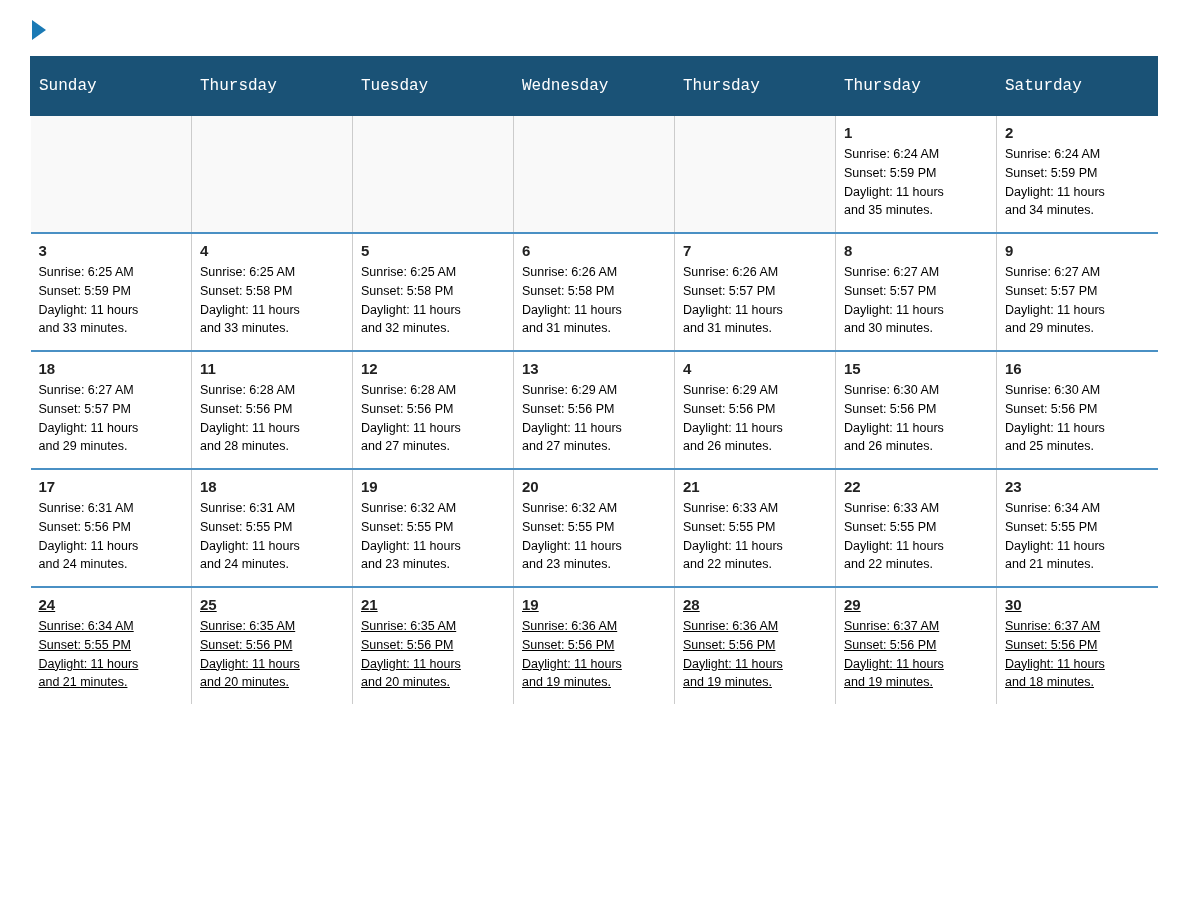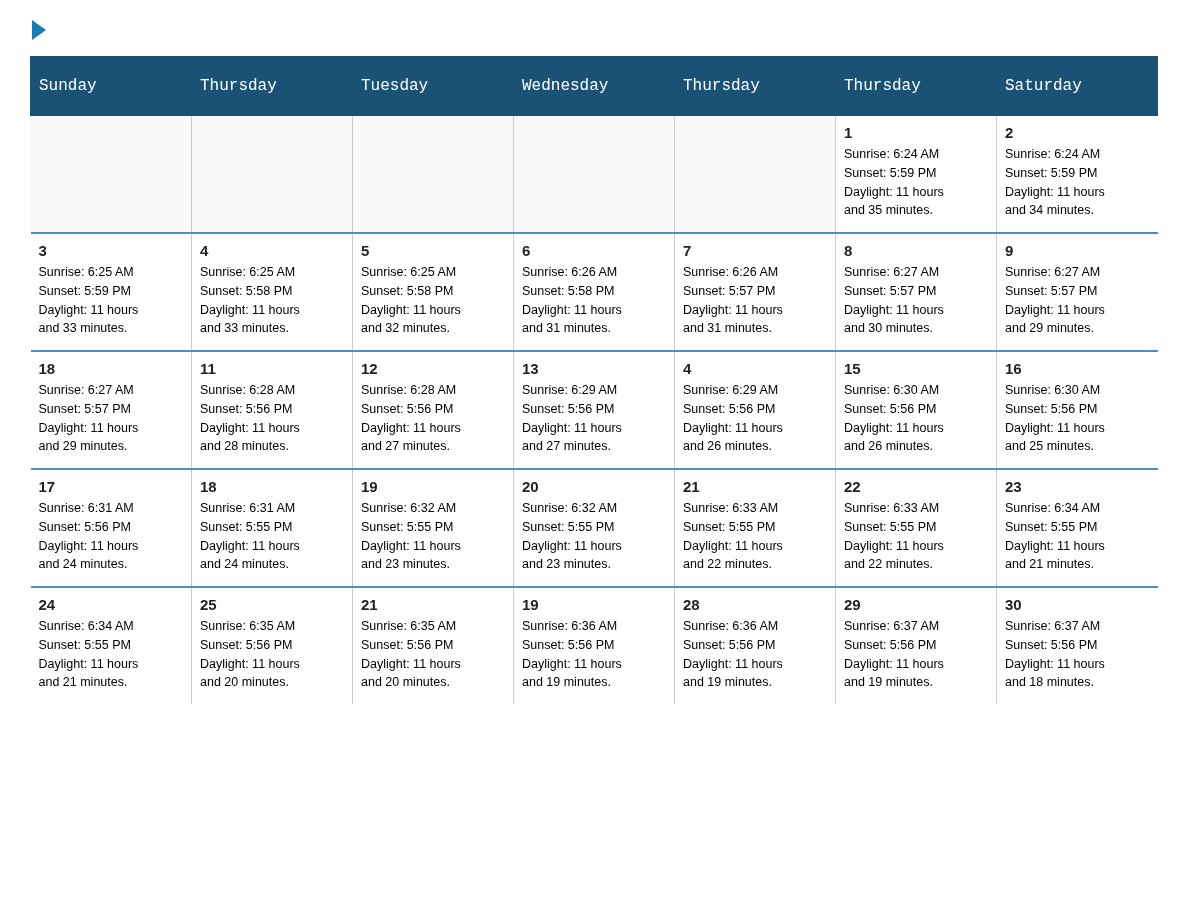--- a/index.html
+++ b/index.html
@@ -94,20 +94,21 @@
       display: block;
       margin-bottom: 4px;
     }
     .day-info {
       font-size: 12.5px;
       color: #000000;
       line-height: 1.5;
     }
     tbody tr:last-child {
       border-bottom: none;
+      text-decoration: underline;
     }
     .empty-cell {
       background: #f9f9f9;
     }
   </style>
 </head>
 <body>
 
 <div class="header">
   <div class="logo">

